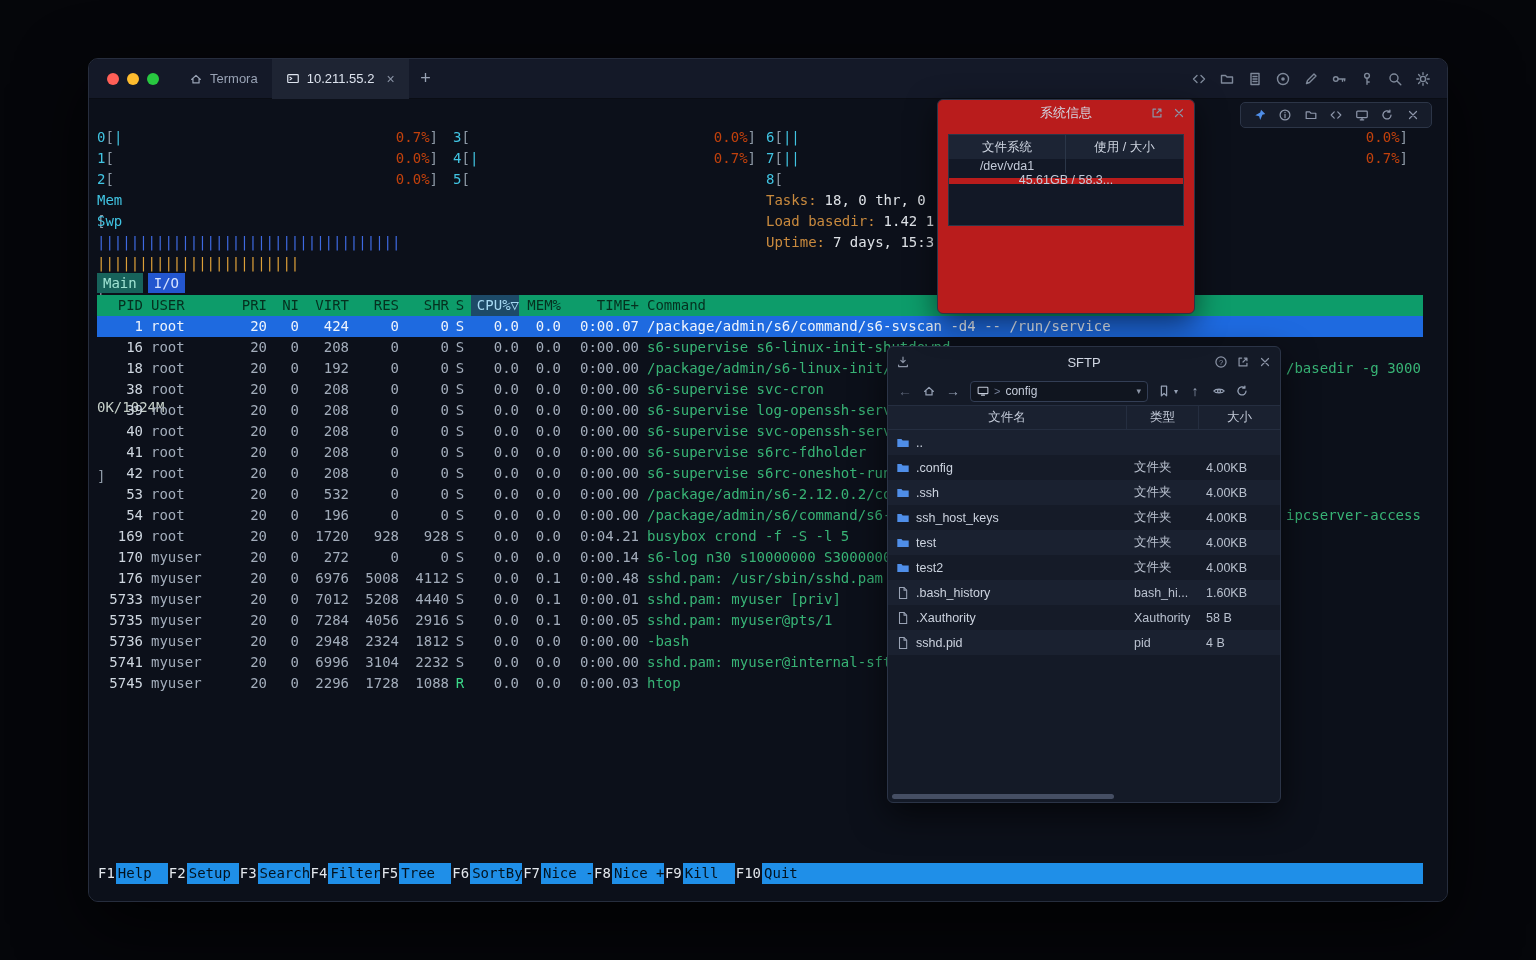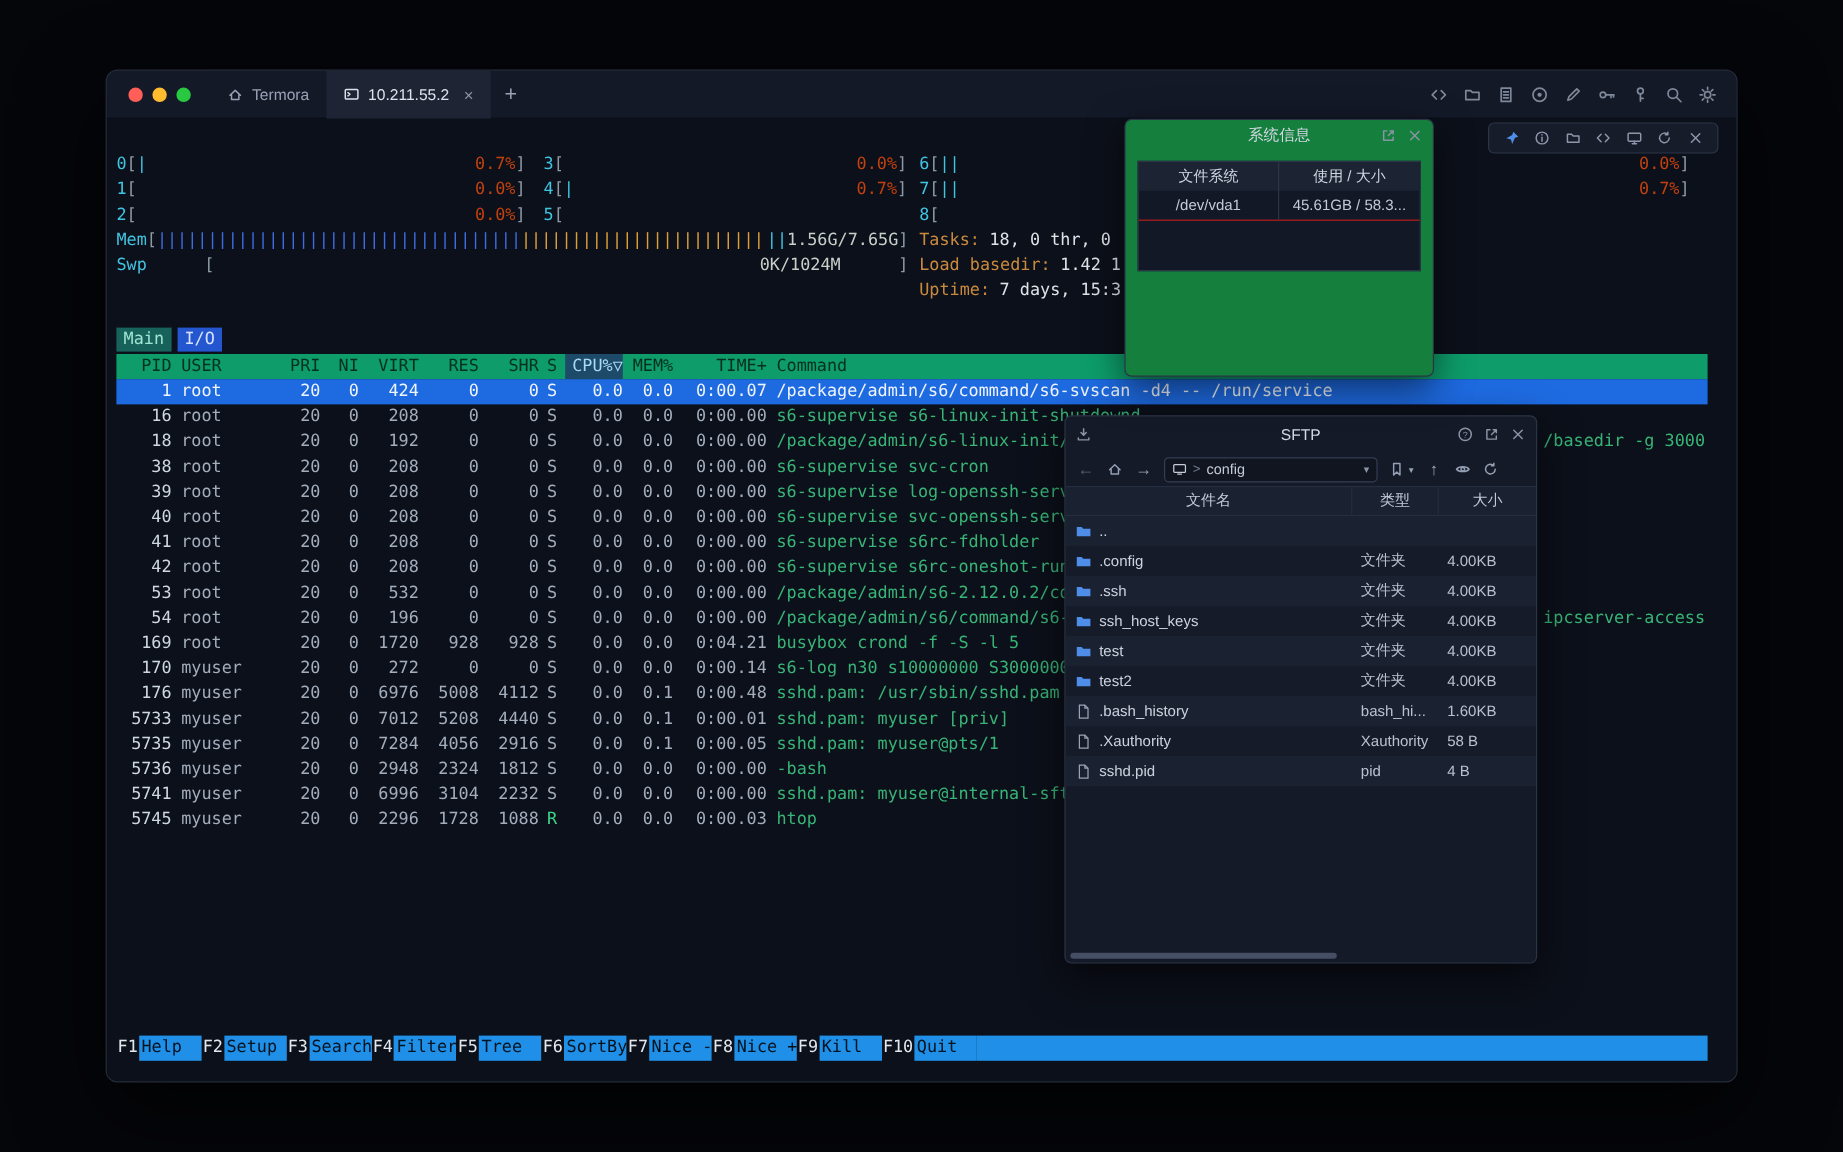--- a/index.html
+++ b/index.html
@@ -28,21 +28,21 @@
   .ic-xs { width:12px; height:12px; }
 
   
   .terminal { position:absolute; left:0; top:40px; right:0; bottom:0; background:#0c101a;
     font-family:"DejaVu Sans Mono","Liberation Mono",monospace; font-size:14px; line-height:21px; color:#a3adbb; }
   .mcol { position:absolute; top:28px; }
   #mcol1{ left:8px; width:341px; } #mcol2{ left:364px; width:303px; } #mcol3{ left:677px; width:642px; }
   .meter { display:flex; height:21px; white-space:pre; }
   .mnum{ color:#41c4e2; } .mbr{ color:#8e99a6; } .mticks{ color:#41c4e2; }
   .mflex{ flex:1; } .mpct{ color:#c2410c; }
-  .mem-row,.swp-row { position:absolute; left:8px; width:660px; display:flex; white-space:pre; }
+  .mem-row,.swp-row { position:absolute; left:8px; width:660px; display:flex; white-space:pre;flex-direction:column; }
   .mem-row{ top:91px; } .swp-row{ top:112px;gap:48px; }
   .tick-b{ color:#3e6ae2; } .tick-o{ color:#dca038; } .tick-c{ color:#41c4e2; }
   .mem-val,.swp-val{ color:#c6d0c9; }
   .stat-line { position:absolute; left:677px; white-space:pre; }
   .stat-label{ color:#c98a3e; margin-right:8px; } .stat-value{ color:#dfe3e8; }
 
   .htop-tabs { position:absolute; left:8px; top:174px; display:flex; gap:5px; }
   .htab { padding:0 6px; height:20px; line-height:20px; }
   .htab-main { background:#17635b; color:#9fe3d3; }
   .htab-io   { background:#2356cf; color:#d6e2ff; }
@@ -72,42 +72,42 @@
   .overflow-frag { position:absolute; left:1197px; color:#38b476; white-space:pre; }
 
   #fbar { position:absolute; left:8px; top:764px; width:1326px; height:21px; display:flex; white-space:pre; }
   .fseg { display:flex; }
   .fk { color:#e3e7ed; padding:0 1px; }
   .fl { background:#1f8fe8; color:#03131f; width:52px; padding-left:2px; overflow:hidden; }
   .ffill { flex:1; background:#1f8fe8; }
 
   
   .sysinfo { position:absolute; left:848px; top:40px; width:258px; height:215px;
-    background:#15803d; border:1px solid #2b3447; border-radius:6px;
+    background:#b91c1c; border:1px solid #2b3447; border-radius:6px;
     box-shadow:0 10px 30px rgba(0,0,0,.55); z-index:20; }
   .panel-titlebar { height:26px; display:flex; align-items:center; justify-content:center;
     position:relative; color:#d2d8e4; font-size:13px; }
   .panel-title-icons { position:absolute; right:8px; top:0; height:26px; display:flex;
     align-items:center; gap:8px; color:#8b94a6; }
   .panel-title-left { position:absolute; left:8px; top:0; height:26px; display:flex;
     align-items:center; color:#8b94a6; }
   .sysinfo-body { padding:4px 10px 0 10px; }
   .sstat { display:flex; align-items:center; height:20px; margin-bottom:6px; }
   .slabel { width:44px; color:#ccd3df; font-size:13px; }
   .sbar { flex:1; height:18px; background:#0d1322; border:1px solid #2a3348; border-radius:3px;
     position:relative; overflow:hidden; }
   .sfill { height:100%; background:#3f6fd4; }
   .sbartext { position:absolute; inset:0; display:flex; align-items:center; justify-content:center;
     font-size:11px; color:#e2e8f2; }
   .fs-table { margin-top:4px; border:1px solid #2b3648; height:92px; font-size:12.5px; background:#121826; }
   #fs-header { display:flex; height:24px; background:#1c2434; color:#cfd6e2; }
   .fs-cell { display:flex; align-items:center; justify-content:center; }
   .fs-col0 { width:50%; border-right:1px solid #2b3648; }
   .fs-col1 { flex:1; }
-  .fs-row { display:flex; height:25px; color:#c3cad8; border-bottom:1px solid #b91c1c; }
+  .fs-row { display:flex; height:25px; color:#c3cad8; border-bottom:6px solid #b91c1c;flex-direction:column; }
 
   
   .sftp { position:absolute; left:798px; top:287px; width:394px; height:457px;
     background:#141a27; border:1px solid #2b3447; border-radius:6px;
     box-shadow:0 12px 34px rgba(0,0,0,.6); z-index:15; overflow:hidden; }
   .sftp-titlebar { height:30px; display:flex; align-items:center; justify-content:center;
     position:relative; color:#d2d8e4; font-size:13px; }
   .sftp-titlebar .panel-title-icons { height:30px; }
   .sftp-titlebar .panel-title-left { height:30px; }
   .sftp-toolbar { height:28px; display:flex; align-items:center; gap:9px; padding:0 9px; color:#95a0b4; }

